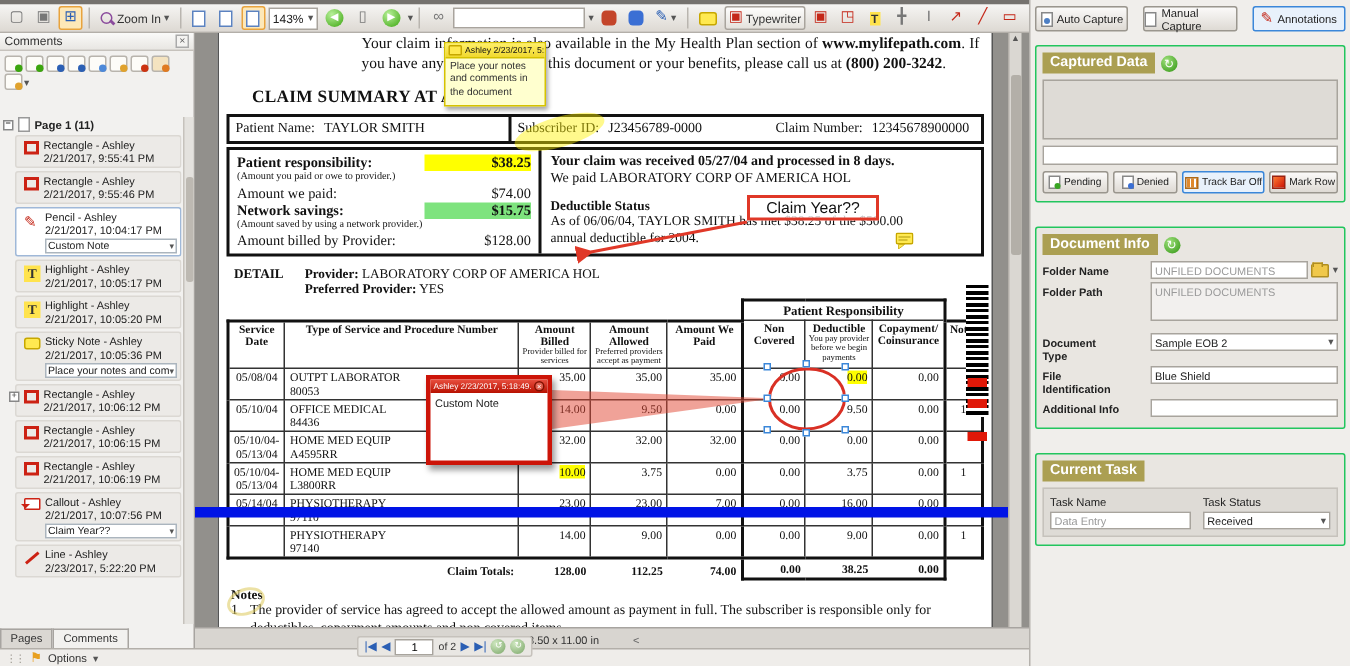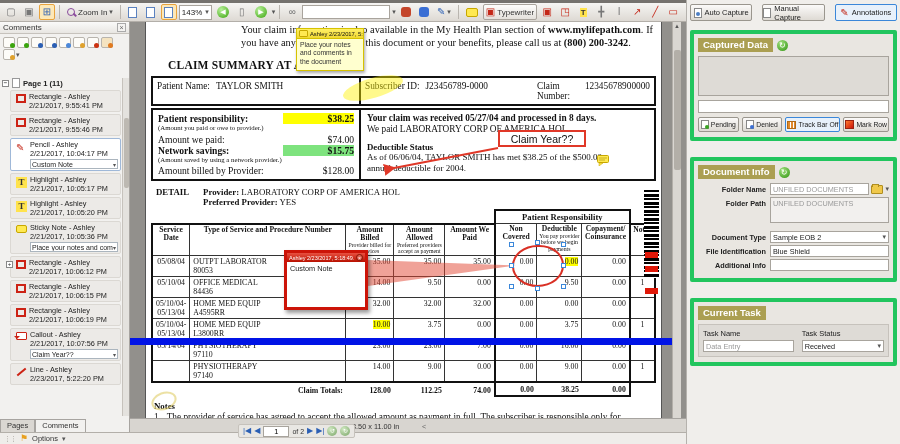--- a/index.html
+++ b/index.html
@@ -28,36 +28,36 @@
 .caret { font-size:7px; color:#555; }
 
 
 .rpanel { position:absolute; left:686px; top:0; width:214px; height:444px; background:#f0eeeb; border-left:1px solid #b5b2ad; }
 .rp-topbtns { display:flex; gap:10px; padding:4px 3px 3px 3px; }
 .rp-btn { flex:1; height:17px; display:flex; align-items:center; justify-content:center; gap:3px; font-size:7.5px; color:#222; background:linear-gradient(#fbfaf9,#dedad4); border:1px solid #9a968e; border-radius:2px; }
 .rp-btn.selected { border:1px solid #3b87d9; background:#e8f1fb; }
 .minipage { position:relative; width:8px; height:10px; background:#fff; border:1px solid #888; flex:none; }
 .minipage.gear::after { content:""; position:absolute; left:1px; top:3px; width:4px; height:4px; border-radius:50%; background:#4d7fc4; }
 .pencil-ico { color:#c42718; font-size:10px; line-height:1; }
-.section { position:relative; margin:6px 3px 16px 3px; border:4px solid #22c55e; border-radius:2px; background:#e9e6e1; padding:4px 4px 5px 4px; }
+.section { position:relative; margin:6px 3px 16px 3px; border:1px solid #22c55e; border-radius:2px; background:#e9e6e1; padding:4px 4px 5px 4px; }
 .sec-head { display:flex; align-items:center; gap:4px; margin-bottom:4px; }
 .sec-title { background:#ab9f52; color:#fff; font-weight:bold; font-size:9.5px; padding:1px 5px 2px 5px; }
 .refresh { width:11px; height:11px; border-radius:50%; background:radial-gradient(circle at 35% 30%,#9fe07c,#2f9410); color:#fff; font-size:8px; line-height:11px; text-align:center; }
 .cap-list { height:40px; background:#dedbd6; border:1px solid #a8a49d; margin-bottom:4px; }
 .cap-input { width:100%; height:13px; border:1px solid #a8a49d; background:#fff; margin-bottom:4px; font-size:8px; padding:0 2px; }
 .cap-btnrow { display:flex; gap:3px; }
 .cap-btn { flex:1; height:15px; display:flex; align-items:center; justify-content:center; gap:2px; font-size:6.8px; background:linear-gradient(#fbfaf9,#dedad4); border:1px solid #9a968e; border-radius:2px; white-space:nowrap; padding:0 1px; }
 .cap-btn.selected { border:1px solid #3b87d9; background:#e8f1fb; }
 .clip { width:8px; height:9px; background:#fff; border:1px solid #888; position:relative; flex:none; }
 .clip.green::after, .clip.blue2::after { content:""; position:absolute; right:-1px; bottom:-1px; width:4px; height:4px; border-radius:50%; }
 .clip.green::after { background:#39a523; } .clip.blue2::after { background:#3b6fd4; }
 .gridico { width:9px; height:8px; background:repeating-linear-gradient(90deg,#e0892d 0 2px,#fff 2px 3px); border:1px solid #b06a18; flex:none; }
 .markico { width:9px; height:9px; background:linear-gradient(135deg,#ff7a2f,#cc1408); border:1px solid #992211; flex:none; }
 .di-row { display:flex; align-items:flex-start; margin-bottom:2px; }
-.di-label { width:72px; text-align:right; font-weight:bold; font-size:7.3px; padding-right:4px; padding-top:2px; color:#222; flex:none; }
+.di-label { width:72px; text-align:left; font-weight:bold; font-size:7.3px; padding-right:20px; padding-top:2px; color:#222; flex:none; }
 .di-field { flex:1; display:flex; align-items:center; gap:2px; }
 .di-input { width:100%; height:12px; border:1px solid #a8a49d; background:#fff; font-size:7.3px; padding:0 2px; color:#222; }
 .di-input.grayed { color:#9a9a9a; }
 .di-ta { width:100%; height:26px; border:1px solid #a8a49d; background:#f2f0ee; color:#9a9a9a; font-size:7.3px; padding:1px 2px; resize:none; font-family:"Liberation Sans",sans-serif; }
 .folder { position:relative; width:12px; height:9px; background:#f0c84a; border:1px solid #b08e20; border-radius:1px; flex:none; }
 .folder::before { content:""; position:absolute; left:0; top:-2px; width:5px; height:2px; background:#f0c84a; border:1px solid #b08e20; border-bottom:none; }
 .ddbox { display:flex; align-items:center; justify-content:space-between; width:100%; height:12px; border:1px solid #a8a49d; background:#fff; font-size:7.3px; padding:0 2px; }
 .gapline { height:6px; }
 .task-grid { display:flex; gap:8px; background:#dedbd6; border:1px solid #c6c2bc; padding:4px; }
 .task-col { display:flex; flex-direction:column; gap:2px; }
@@ -102,21 +102,21 @@
 .sb-tab { font-size:7.5px; padding:1px 6px 2px 6px; border:1px solid #a7a4a0; border-bottom:none; background:#dad7d2; color:#333; }
 .sb-tab.active { background:#f2f1ef; font-weight:normal; }
 
 
 .docarea { position:absolute; left:130px; top:22px; width:556px; height:396px; background:#92908c; overflow:hidden; }
 .page { position:absolute; left:15px; top:0; width:517px; height:396px; background:#fff; border-left:1px solid #555; border-right:1px solid #555; font-family:"Liberation Serif",serif; color:#111; overflow:hidden; }
 .intro { margin:2px 8px 0 95px; font-size:10.3px; line-height:1.22; text-align:justify; }
 .doc-title { margin:10px 0 0 22px; font-size:11.5px; font-weight:bold; letter-spacing:.2px; }
 .hdr-box { display:flex; margin:5px 5px 0 5px; border:2px solid #111; font-size:9.3px; }
 .hdr-cell { padding:3px 4px; display:flex; gap:6px; }
-.hc1 { width:208px; border-right:2px solid #111; }
+.hc1 { width:188px; border-right:2px solid #111; }
 .hc2 { width:172px; }
 .hc3 { flex:1; }
 .sum-wrap { display:flex; margin:2px 5px 0 5px; border:2px solid #111; }
 .sum-left { width:208px; border-right:2px solid #111; padding:3px 5px; font-size:9.6px; }
 .sum-right { flex:1; padding:3px 6px; font-size:9.3px; position:relative; }
 .srow { display:flex; justify-content:space-between; align-items:baseline;text-align:center; }
 .srow .lab { font-weight:bold; }
 .srow .plain { font-weight:normal; }
 .snote { font-size:6.8px; line-height:1.1; margin-bottom:2px; }
 .sval { font-weight:bold;padding-left:45px; }

